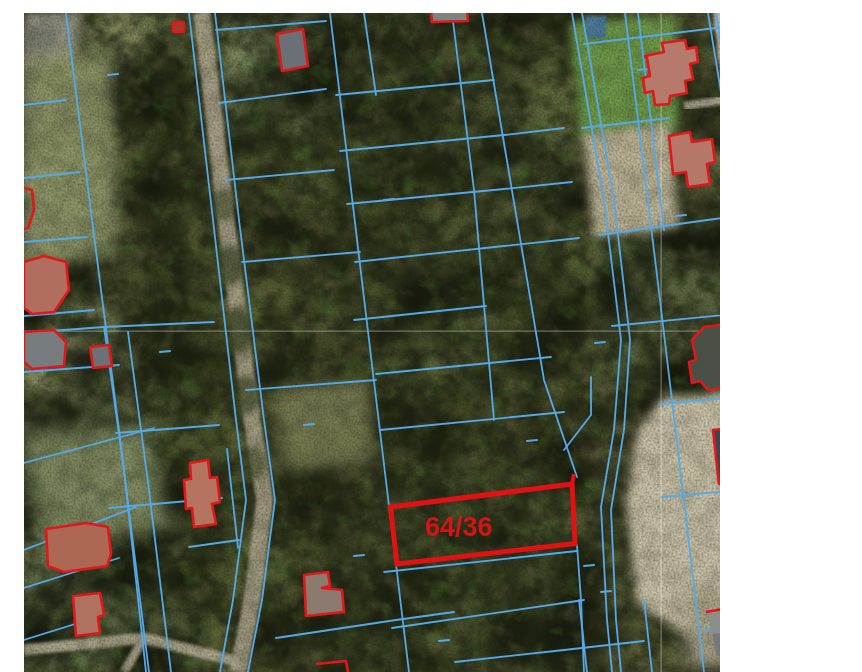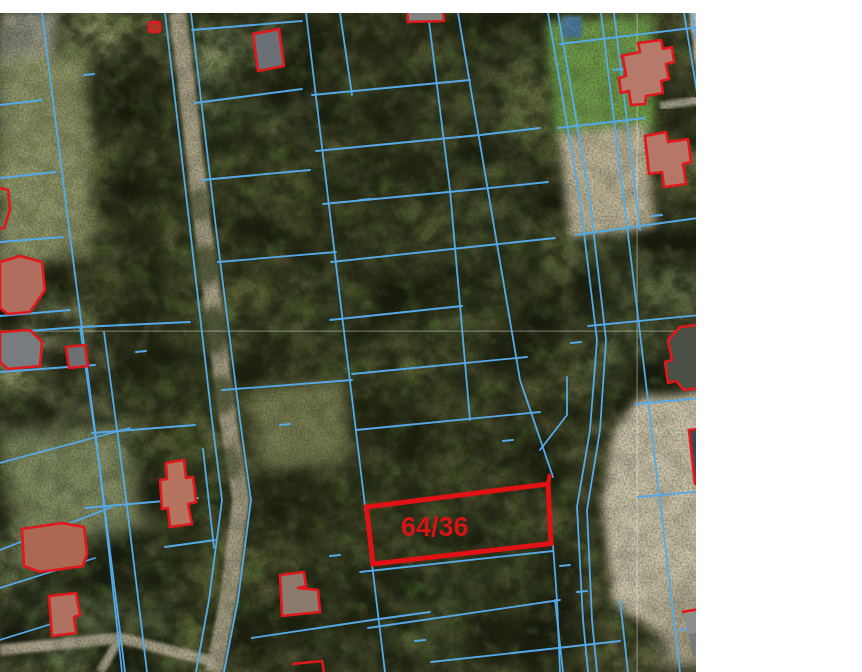--- a/index.html
+++ b/index.html
@@ -1,16 +1,16 @@
 <!DOCTYPE html>
 <html><head>
 <meta charset="utf-8">
 <style>
 html,body{margin:0;padding:0;background:#fff;}
-#map{position:relative;width:696px;height:672px;overflow:hidden;font-family:"Liberation Sans",sans-serif;}
+#map{position:relative;width:696px;height:672px;overflow:hidden;font-family:"Liberation Sans",sans-serif;padding-left:24px;}
 </style>
 </head>
 <body>
 
 <div id="map">
 <svg width="862" height="672" viewBox="0 0 862 672" xmlns="http://www.w3.org/2000/svg">
 <defs>
 <filter color-interpolation-filters="sRGB" id="b8" x="-30%" y="-30%" width="160%" height="160%">
           <feGaussianBlur stdDeviation="8"></feGaussianBlur>
         </filter>

